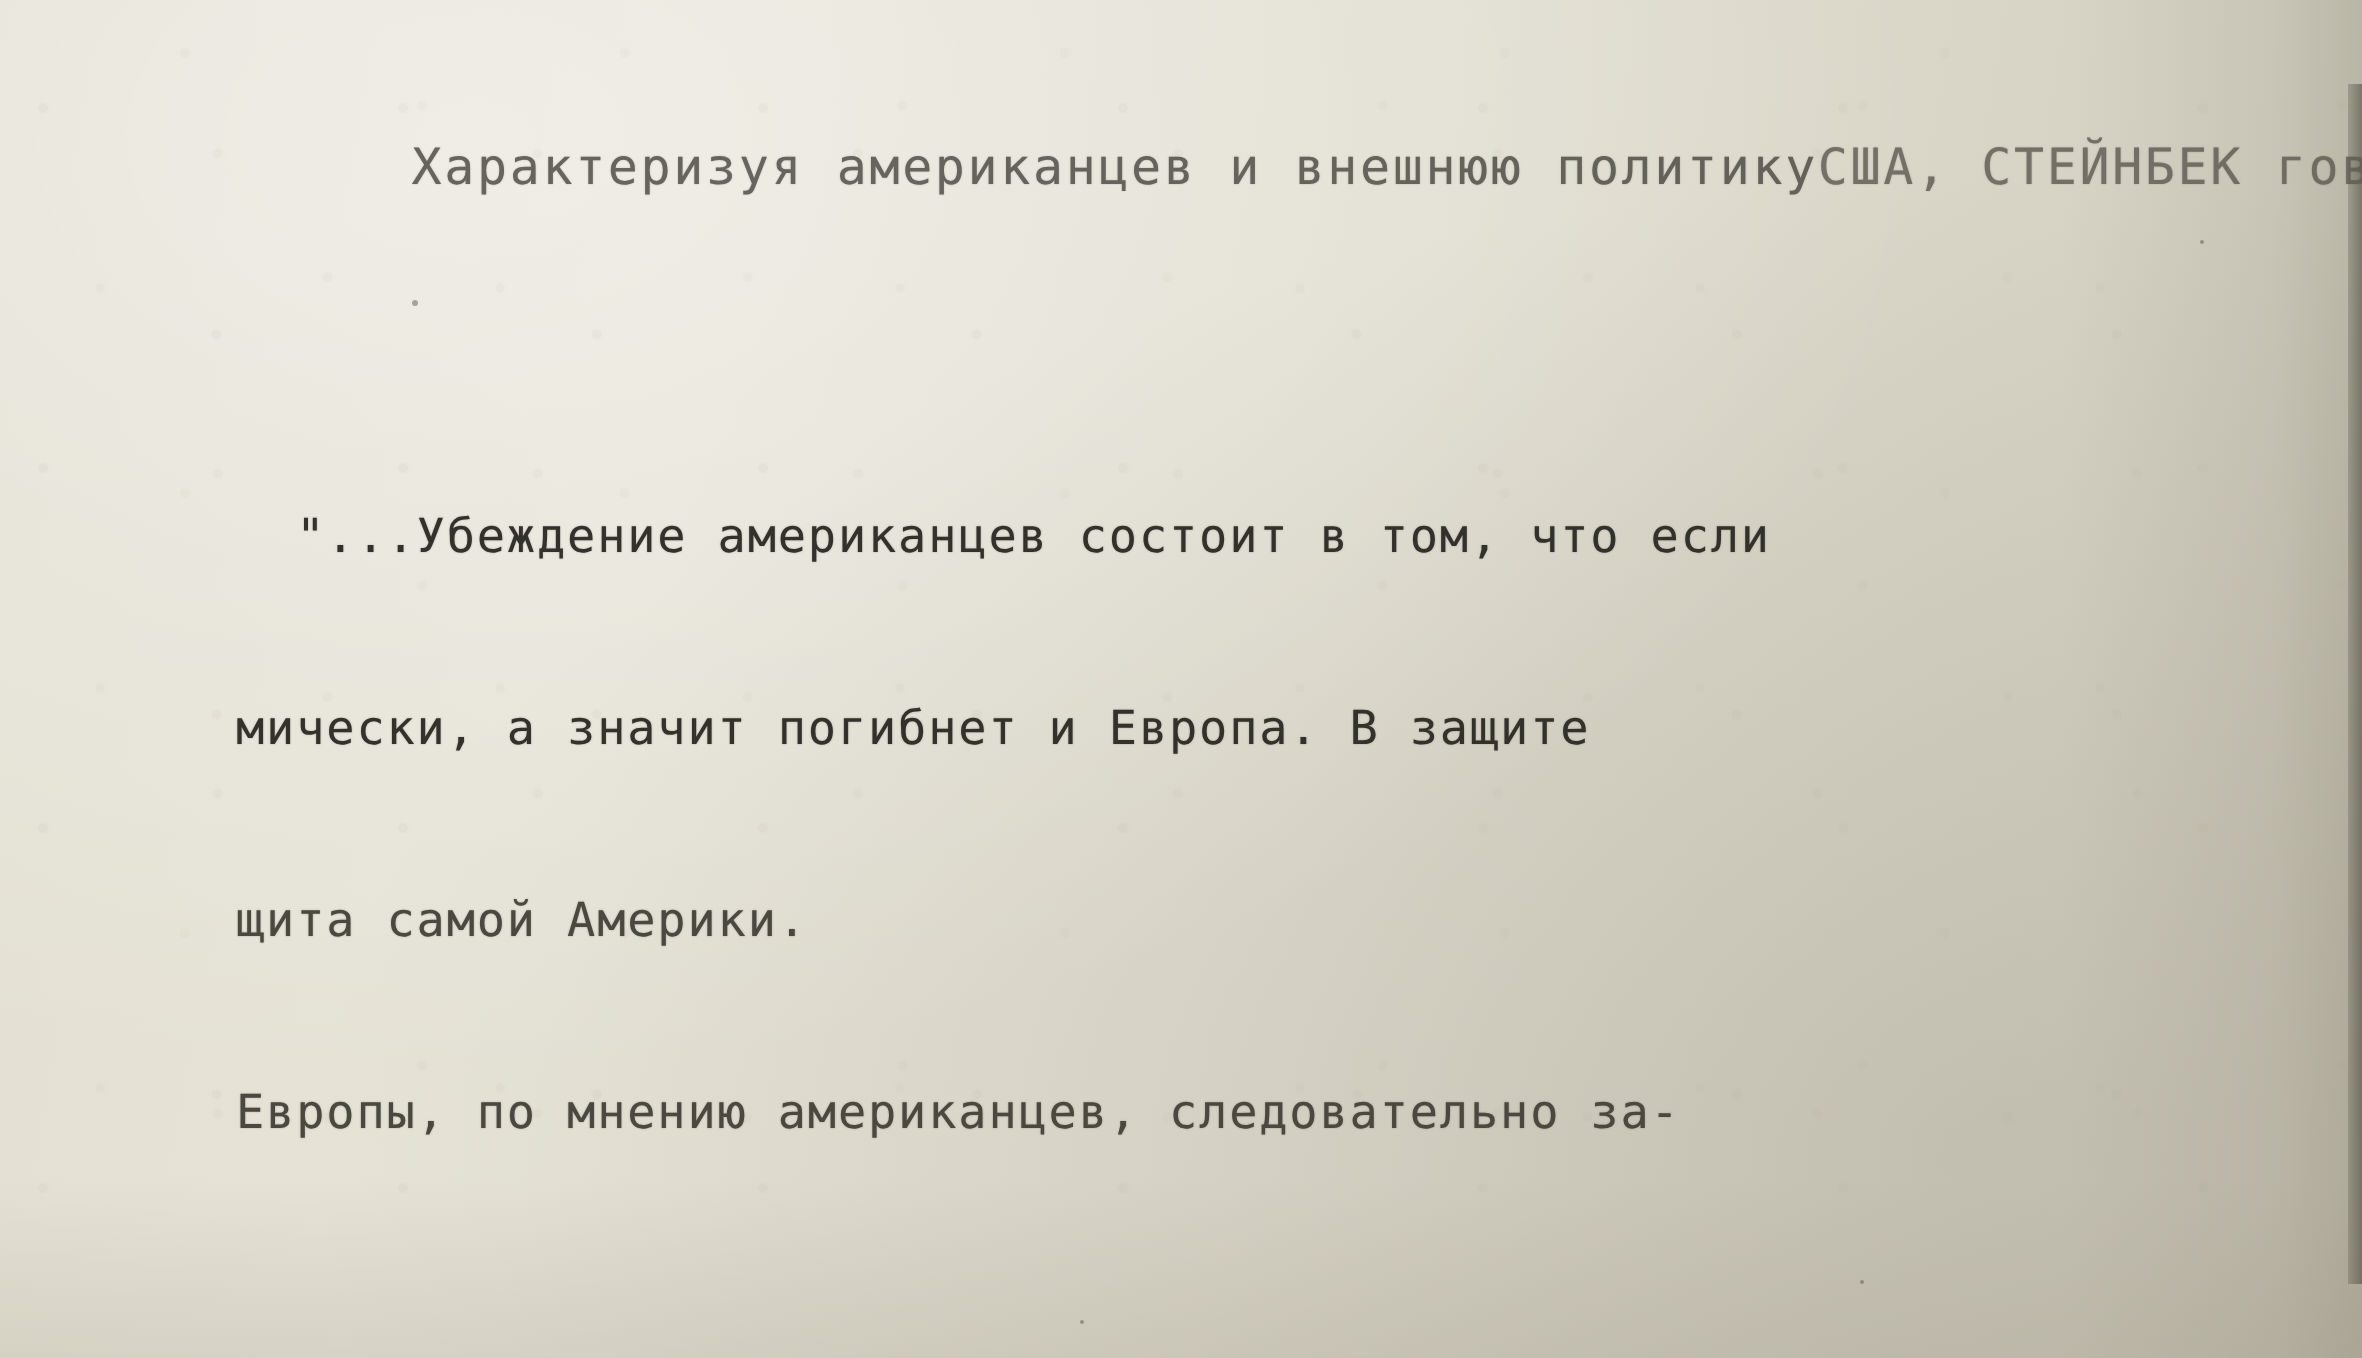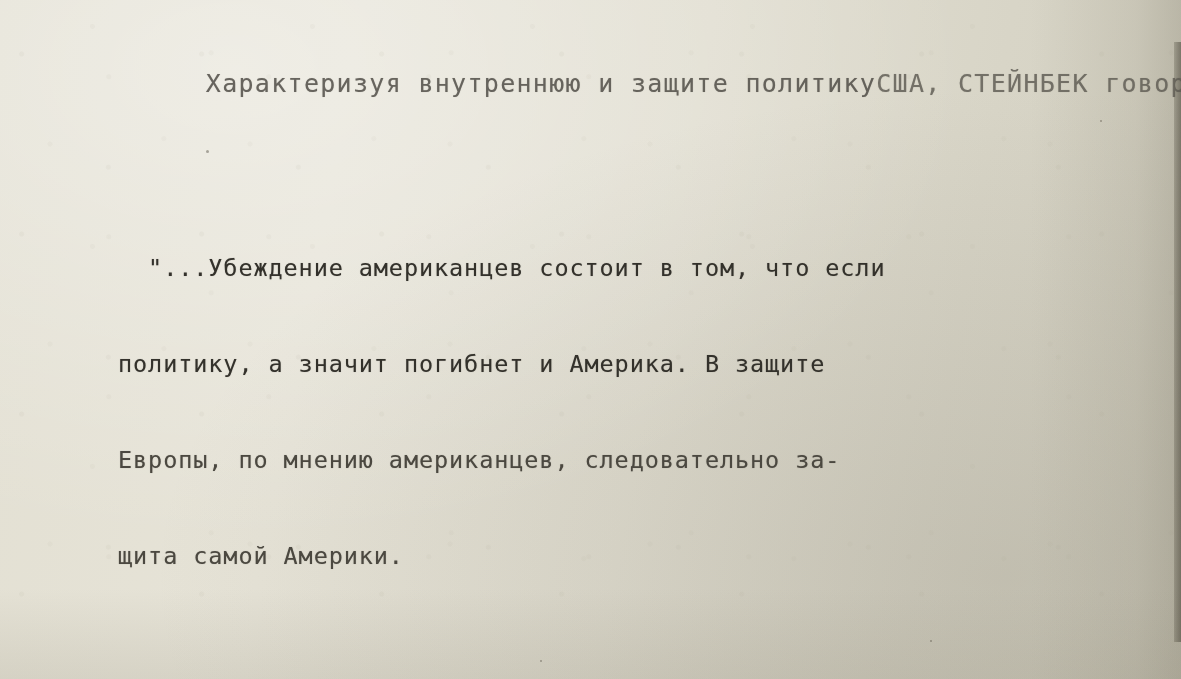--- a/index.html
+++ b/index.html
@@ -109,27 +109,27 @@
   <div id="grain"></div>
   <div id="edge-shade"></div>
   <div id="bottom-shade"></div>
   <div id="right-strip"></div>
 
   <div class="speck" style="left:206px;top:150px;width:3px;height:3px;"></div>
   <div class="speck" style="left:930px;top:640px;width:2px;height:2px;"></div>
   <div class="speck" style="left:540px;top:660px;width:2px;height:2px;"></div>
   <div class="speck" style="left:1100px;top:120px;width:2px;height:2px;"></div>
 
-  <div class="typed" id="heading"><span class="ln">        Характеризуя внутреннюю и защите политику</span><span class="ln faded">США, СТЕЙНБЕК говорил:</span></div>
+  <div class="typed" id="heading"><span class="ln">        Характеризуя американцев и внешнюю политику</span><span class="ln faded">США, СТЕЙНБЕК говорил:</span></div>
 
   <div class="typed" id="body-block">
     <span class="ln">  "...Убеждение американцев состоит в том, что если</span>
-    <span class="ln">политику, а значит погибнет и Америка. В защите</span>
+    <span class="ln">мически, а значит погибнет и Европа. В защите</span>
+    <span class="ln lighter">щита самой Америки.</span>
     <span class="ln lighter">Европы, по мнению американцев, следовательно за-</span>
-    <span class="ln lighter">щита самой Америки.</span>
     
     
     
     
     
     
     
     
     
   </div>

